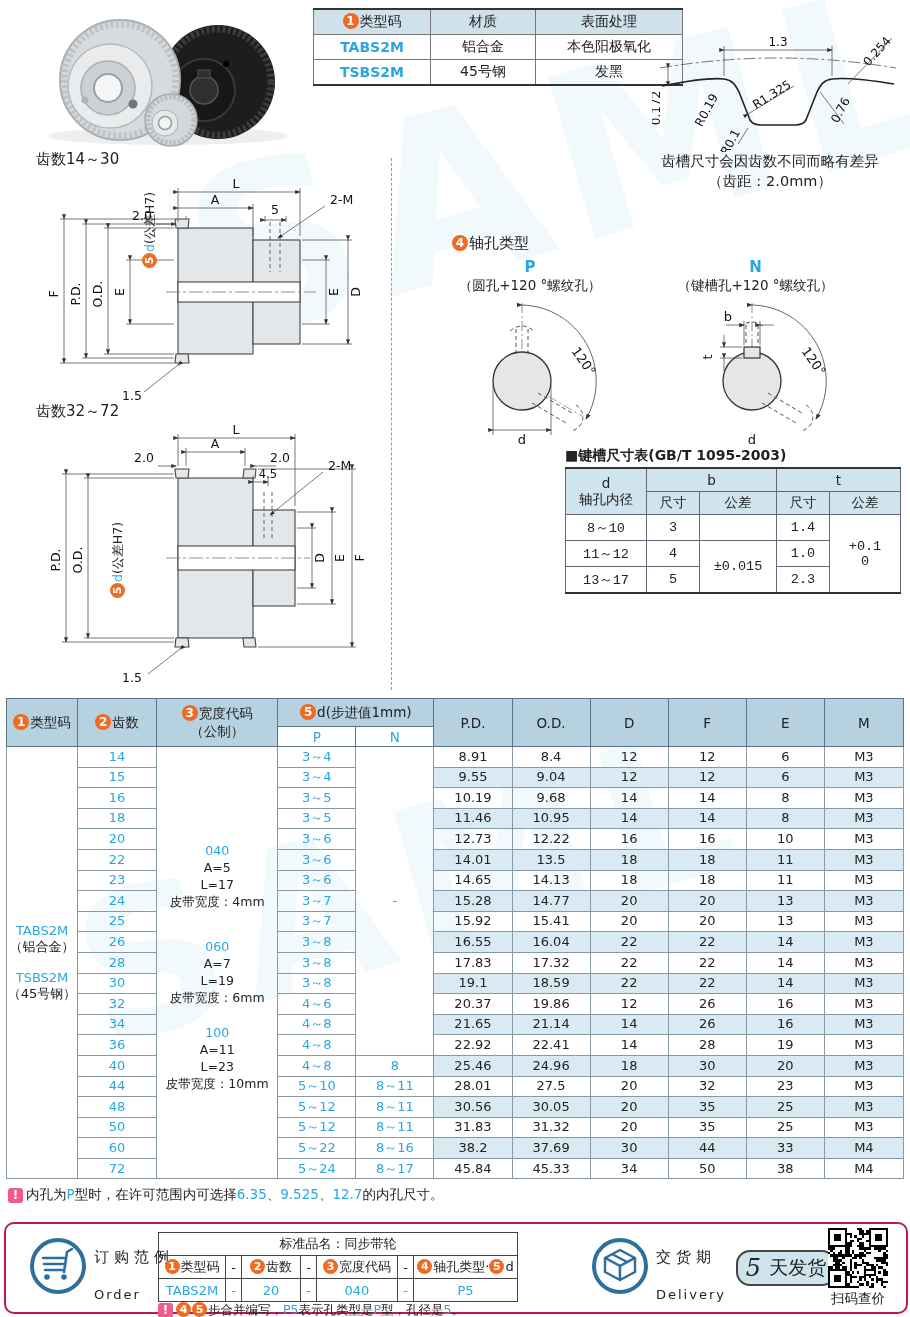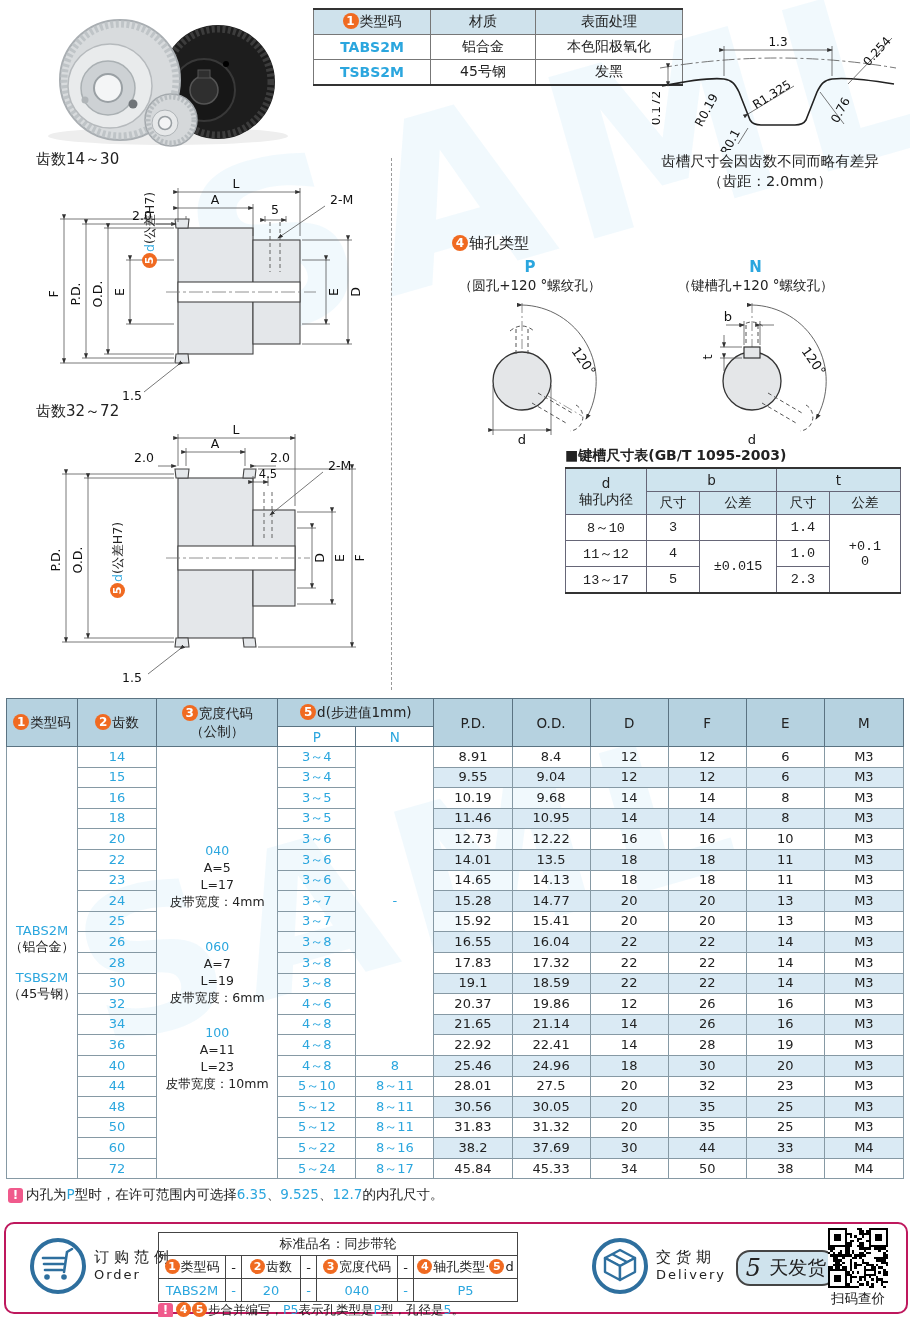--- a/index.html
+++ b/index.html
@@ -53,21 +53,21 @@
   .type-inner{position:absolute;inset:0;display:flex;flex-direction:column;justify-content:center;
               align-items:center;gap:2px;font-size:13px;}
   .width-cell{position:relative;}
   .wblock{position:absolute;left:0;right:0;text-align:center;line-height:1.35;font-size:12.5px;}
   .wb0{top:96px}.wb1{top:192px}.wb2{top:278px}
   
   .notes{left:8px;top:1186px;font-size:13.5px;display:flex;gap:26px;white-space:nowrap;}
   
   .order-box{left:4px;top:1222px;width:900px;height:88px;border:2px solid #be185d;border-radius:10px;background:#fff;}
   .grp-cn{font-size:15px;letter-spacing:5px;}
-  .grp-en{font-size:13px;letter-spacing:2px;}
+  .grp-en{font-size:13px;letter-spacing:2px;margin-top:20px;}
   .order-table{position:absolute;left:152px;top:8px;border-collapse:collapse;font-size:13px;text-align:center;}
   .order-table td{border:1px solid #444;padding:0;height:22px;}
   .order-note{position:absolute;left:152px;top:78px;font-size:12.5px;white-space:nowrap;}
   .del-badge{position:absolute;left:730px;top:26px;width:96px;height:32px;background:#cfe3ed;border:2px solid #444;
              border-radius:14px;display:flex;align-items:center;justify-content:center;gap:8px;}
   .del-badge .num{font-family:"DejaVu Serif","Liberation Serif",serif;font-style:italic;font-size:24px;}
   .del-badge .unit{font-size:19px;}
   .qr-cap{position:absolute;left:808px;top:66px;width:88px;text-align:center;font-size:13.5px;}
   svg text{font-family:"DejaVu Sans","Liberation Sans",sans-serif;}
 </style>

